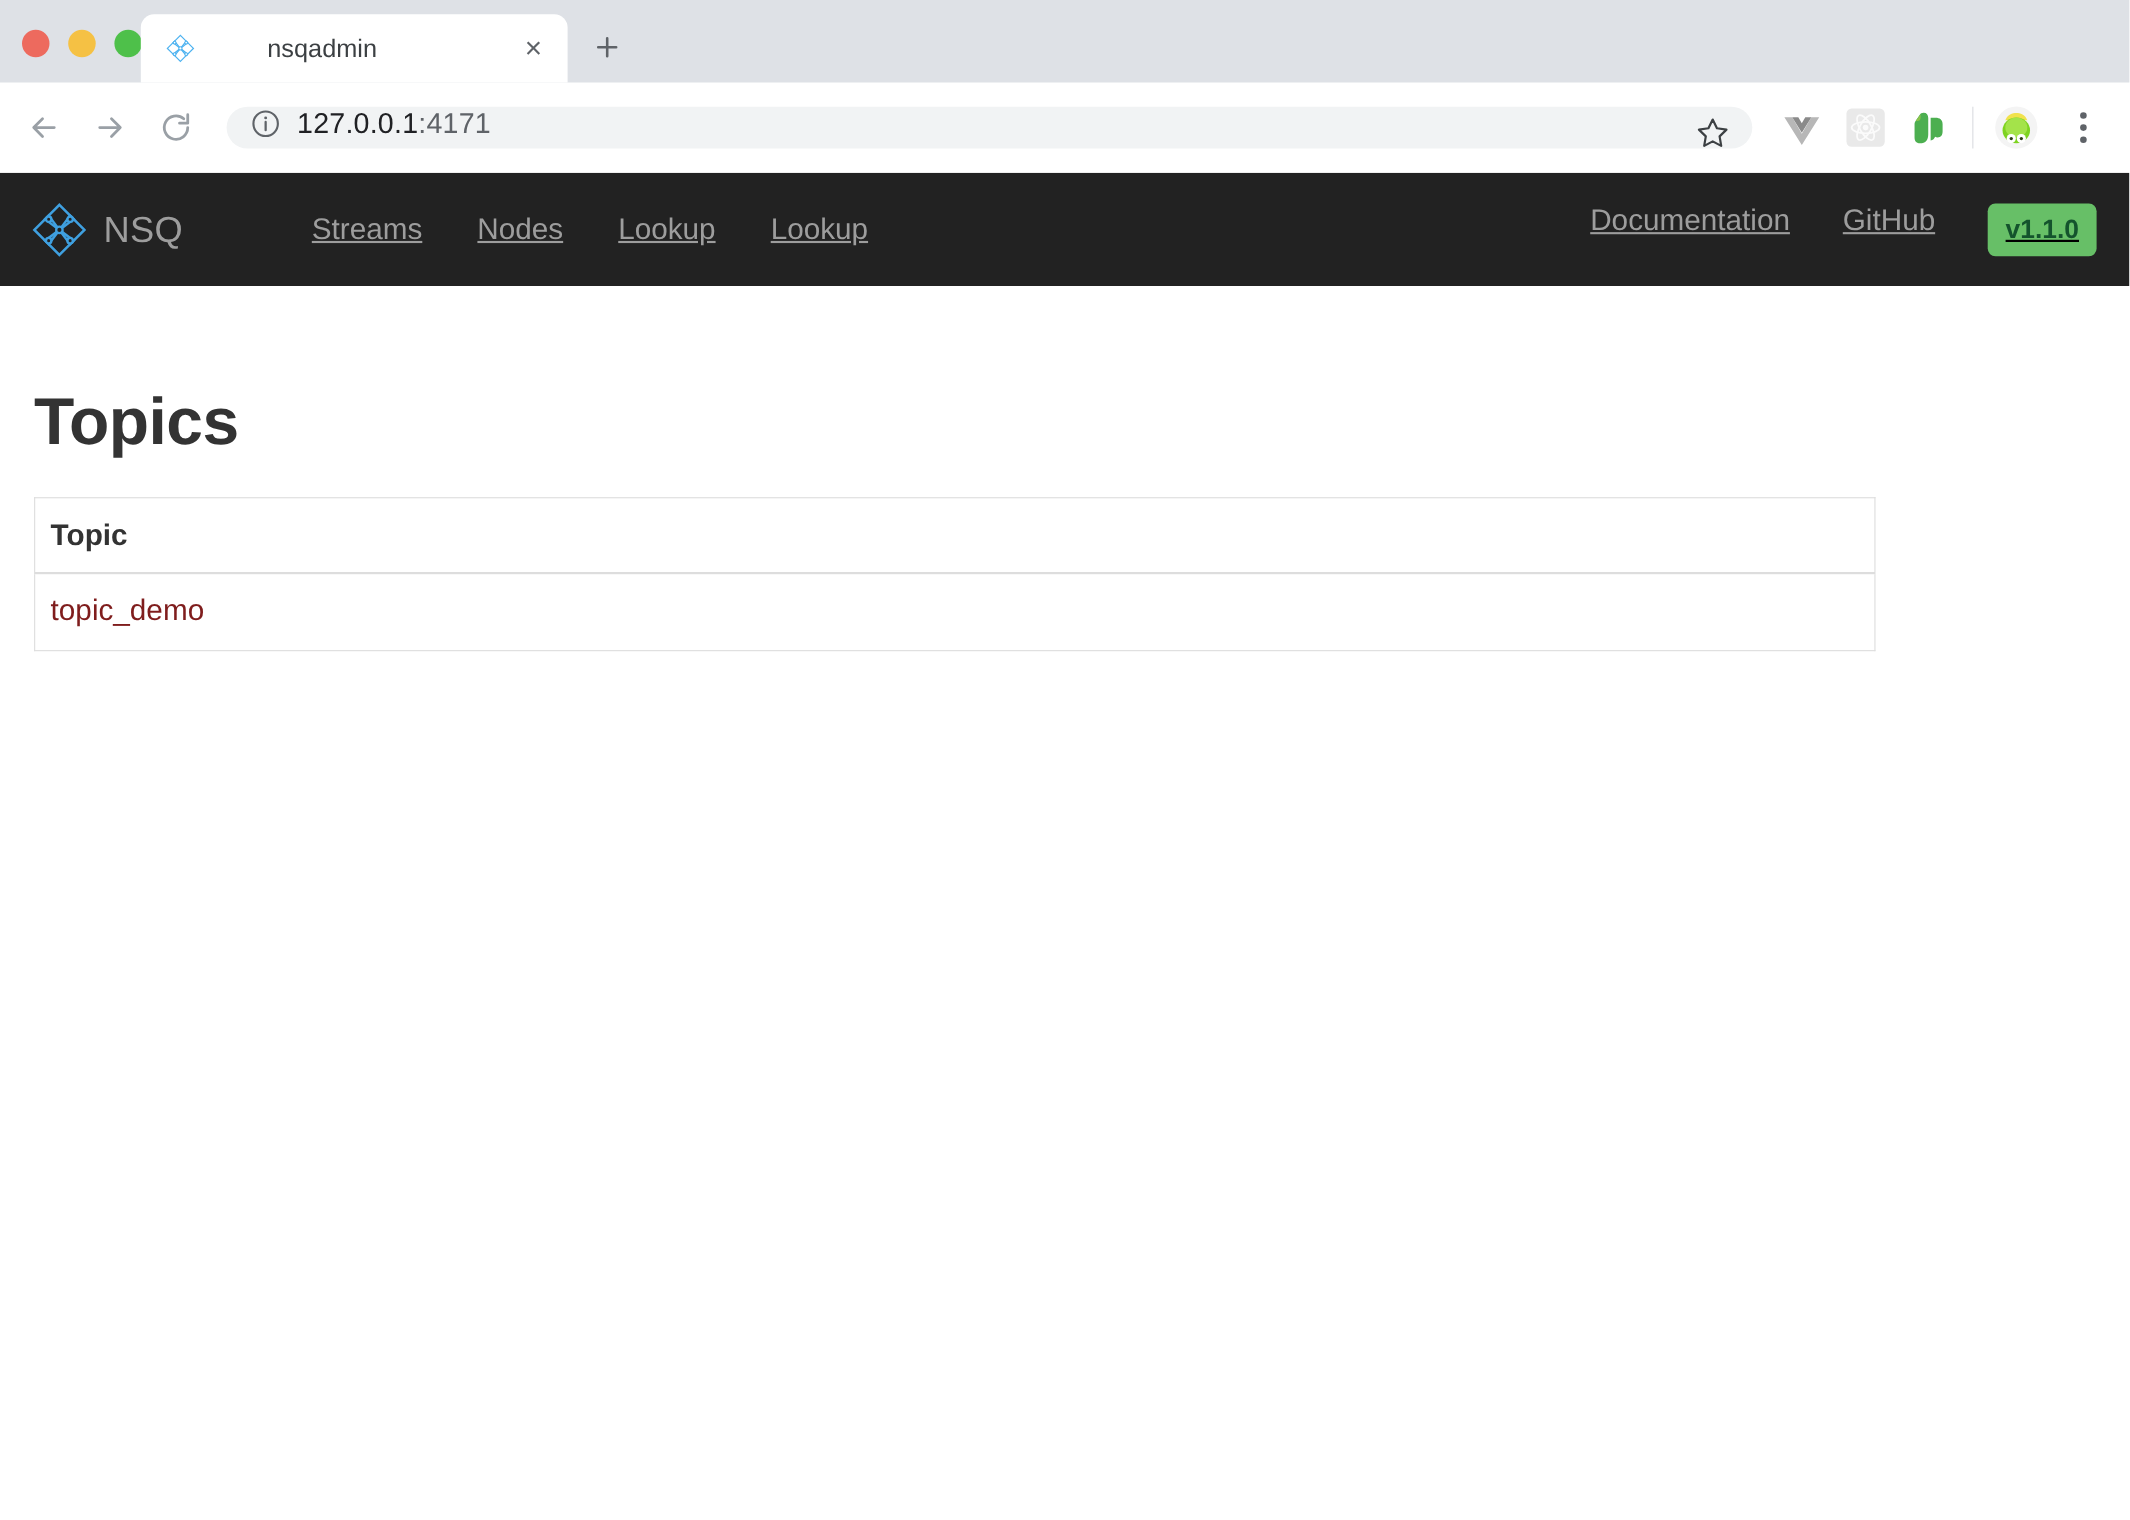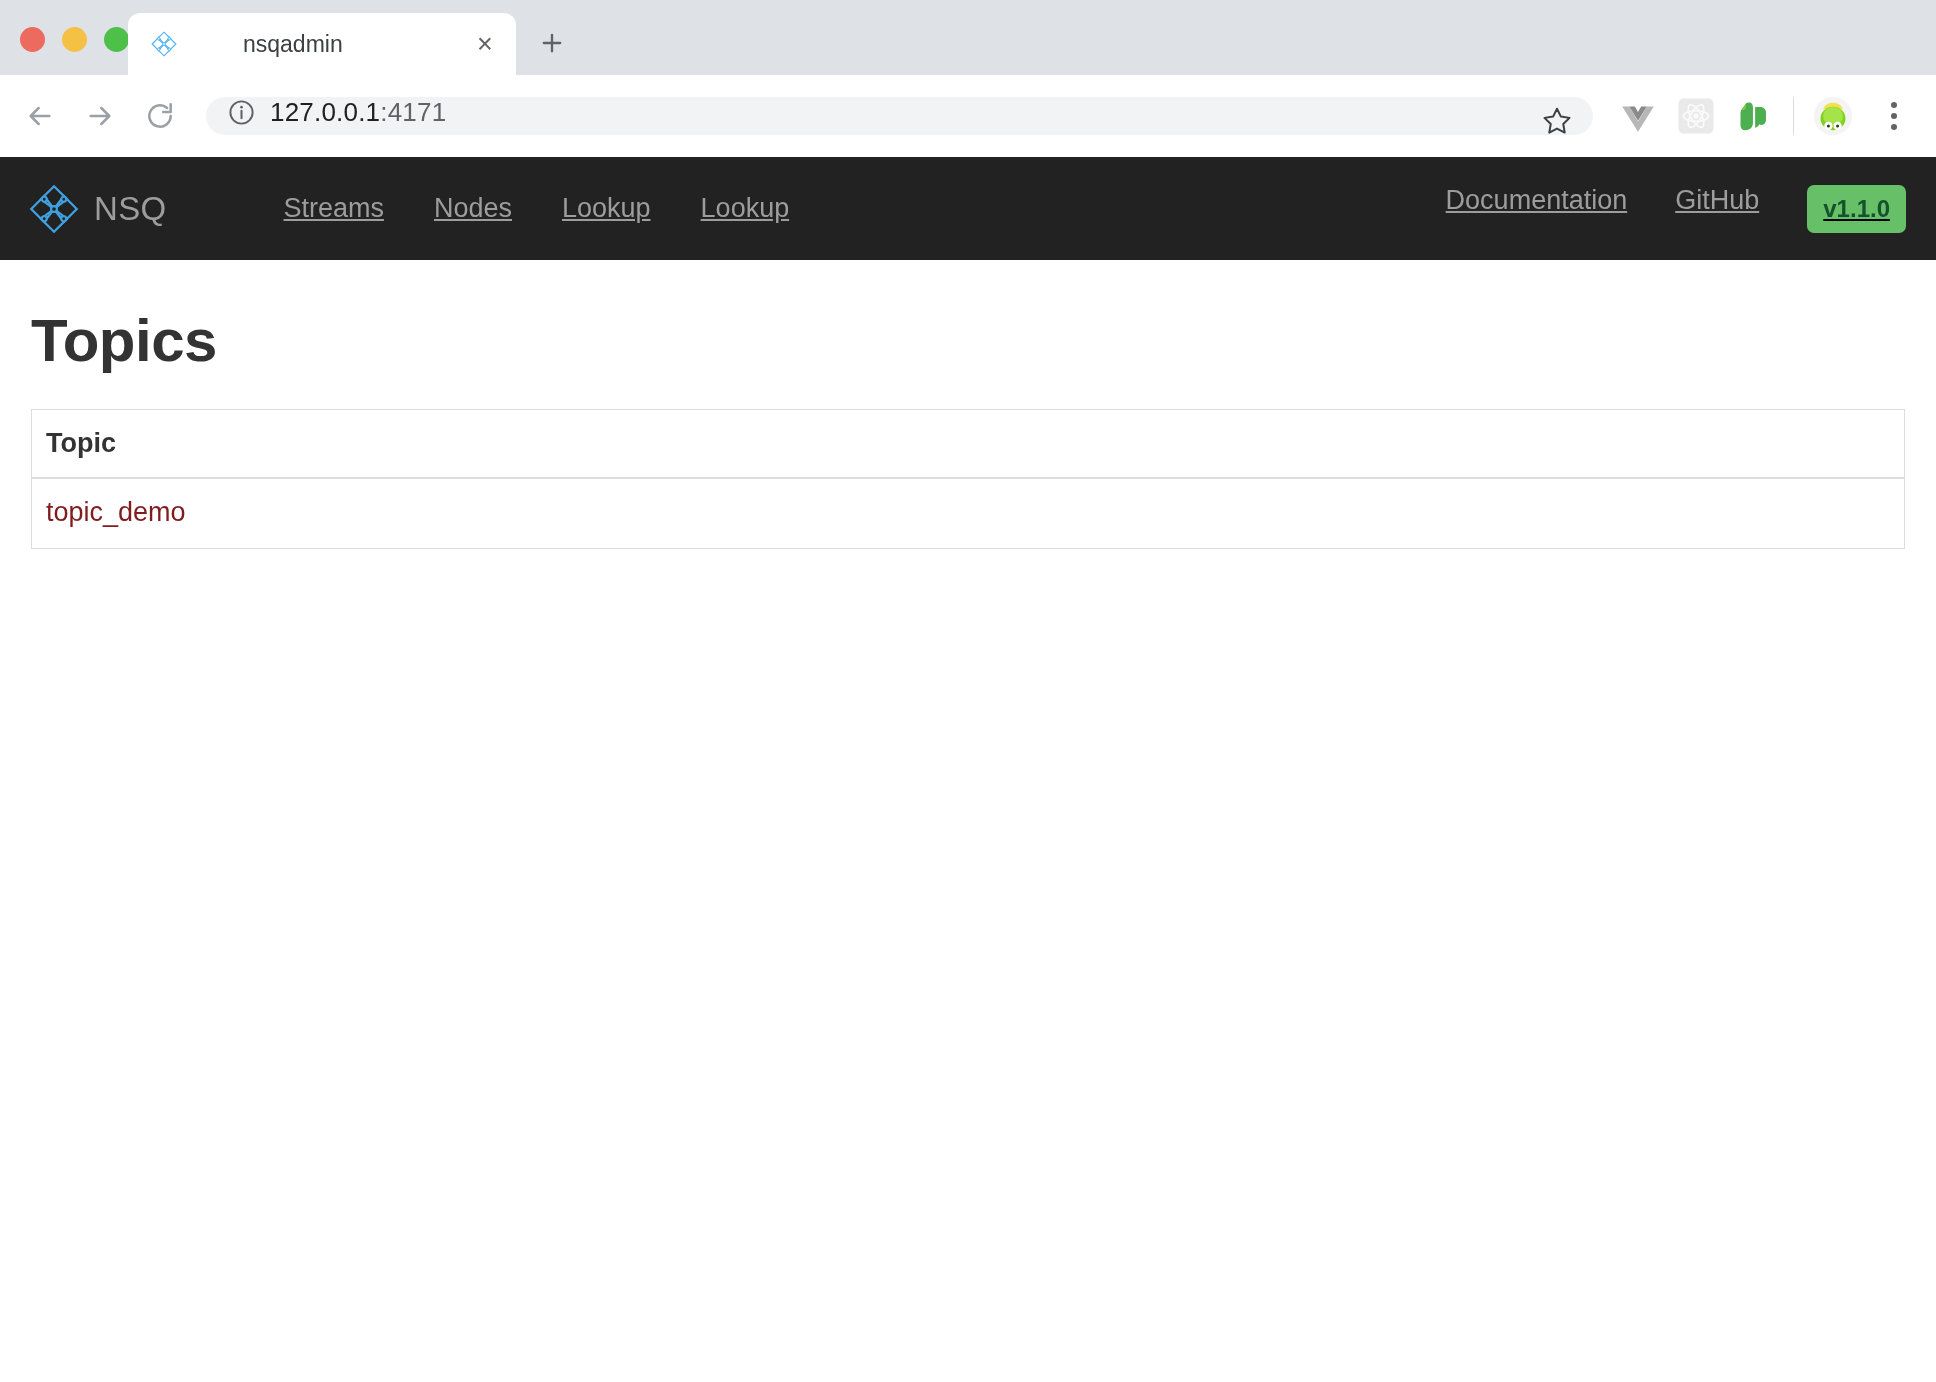--- a/index.html
+++ b/index.html
@@ -221,24 +221,25 @@
   
   .content {
     padding: 46px 31px 0 31px;
   }
   .page-title {
     font-size: 60px;
     font-weight: bold;
     color: #333333;
     letter-spacing: -.5px;
     margin-bottom: 34px;
+    margin-top: 43px;
   }
 
   .topics-table {
-    width: 1874px;
+    width: 1674px;
     border-collapse: collapse;
     border: 1px solid #dddddd;
     background: #ffffff;
   }
   .topics-table th {
     text-align: left;
     font-size: 27px;
     font-weight: bold;
     color: #333333;
     padding: 18px 14px 18px 14px;

